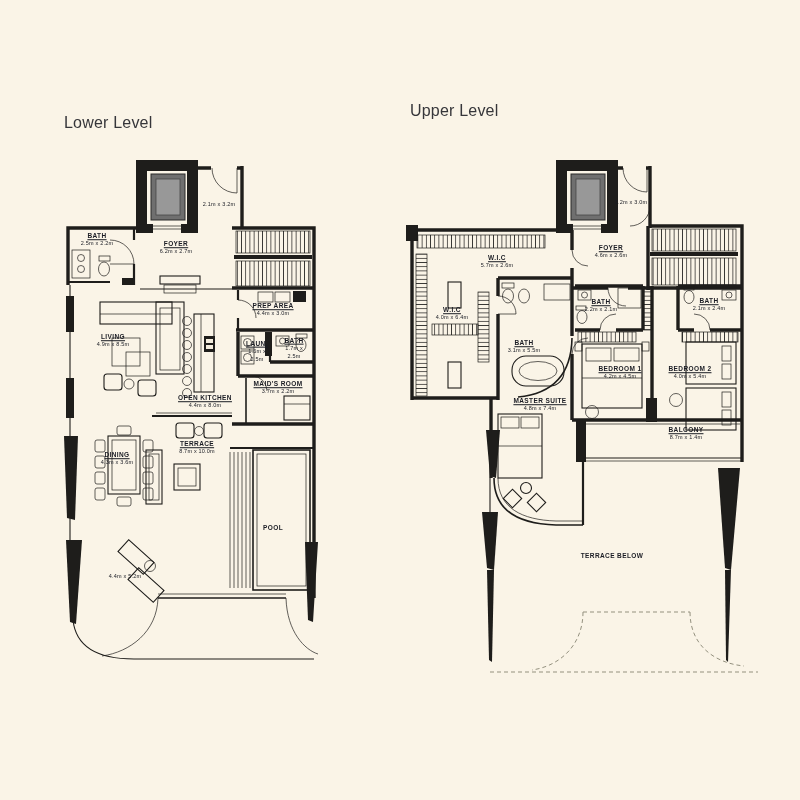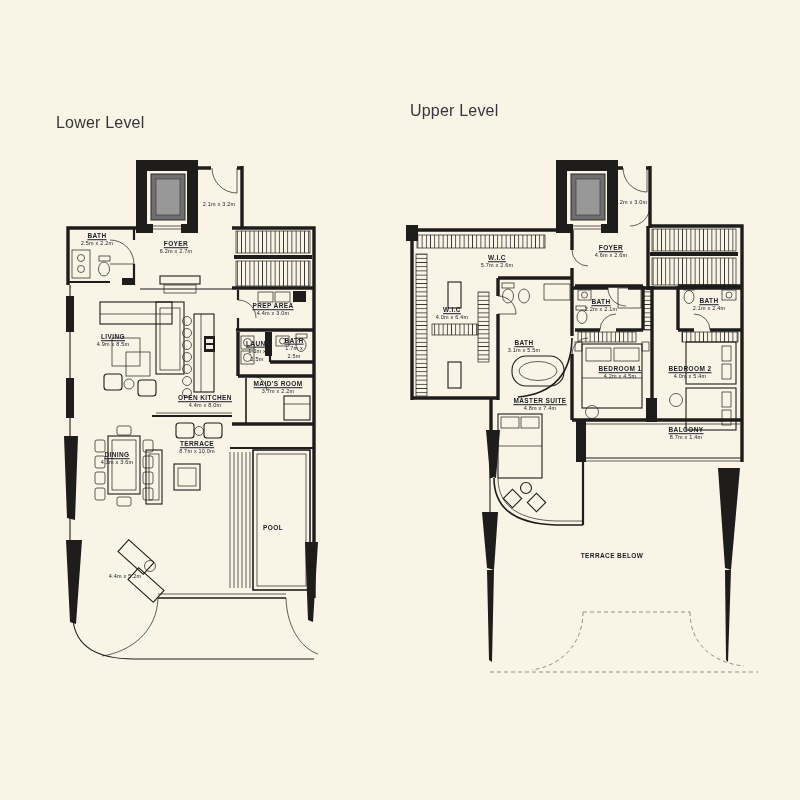--- a/index.html
+++ b/index.html
@@ -355,21 +355,21 @@
 
     <g>
       <path class="dash" d="M583,612 H690"></path>
       <path class="dash" d="M583,612 C583,645 560,666 532,670"></path>
       <path class="dash" d="M690,612 C690,645 714,663 744,666"></path>
       <path class="dash" d="M490,672 H758"></path>
     </g>
   </g>
 </svg>
 
-<div class="title" style="left:56px;top:114px">Lower Level</div>
+<div class="title" style="left:64px;top:114px">Lower Level</div>
 <div class="title" style="left:410px;top:102px">Upper Level</div>
 
 <div class="lbl" style="left:97px;top:240px">
   <span class="rn">BATH</span>
   <span class="rd">2.5m x 2.2m</span>
 </div>
 <div class="lbl" style="left:176px;top:248px">
   <span class="rn">FOYER</span>
   <span class="rd">6.2m x 2.7m</span>
 </div>

